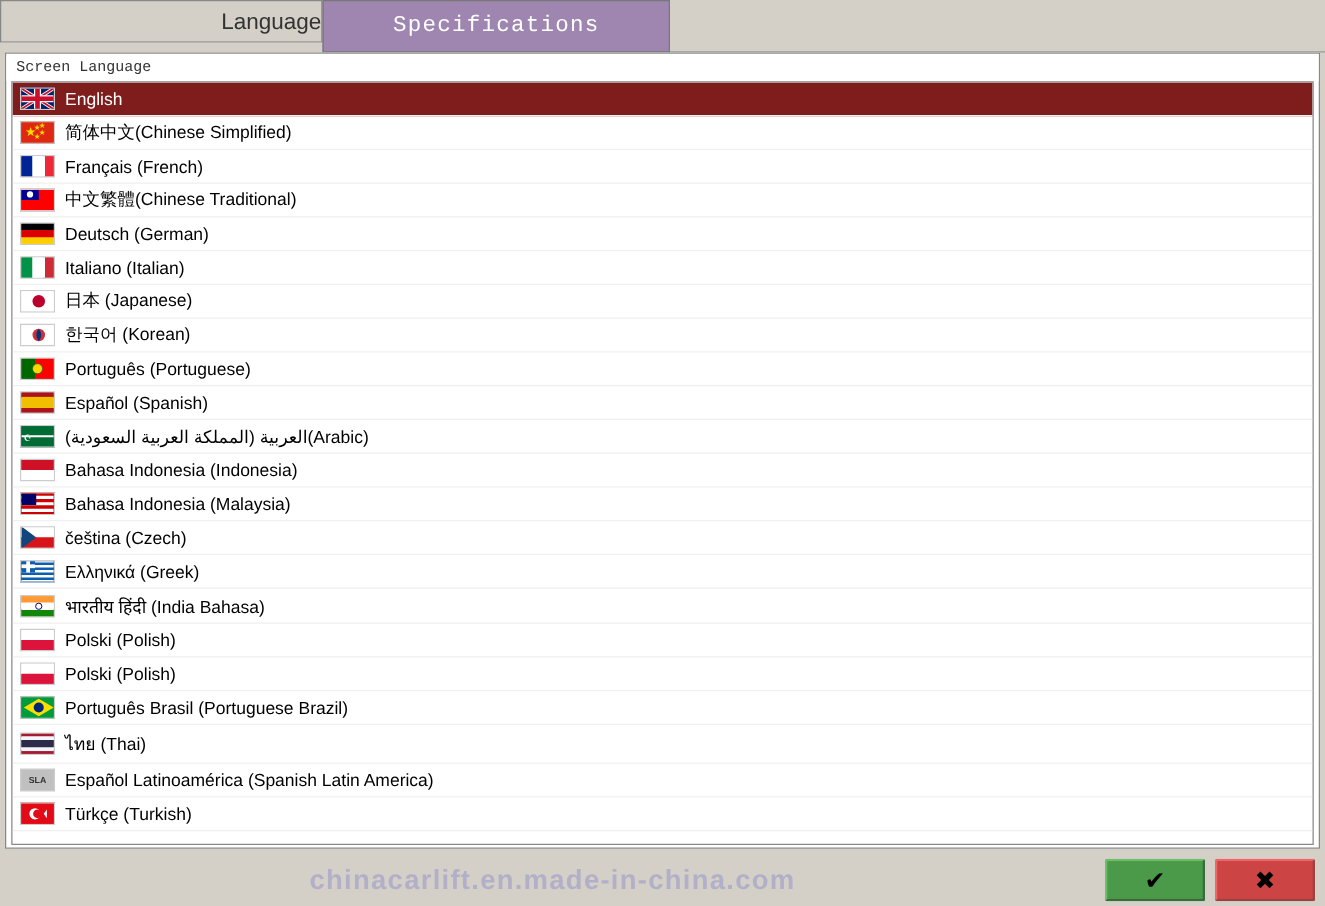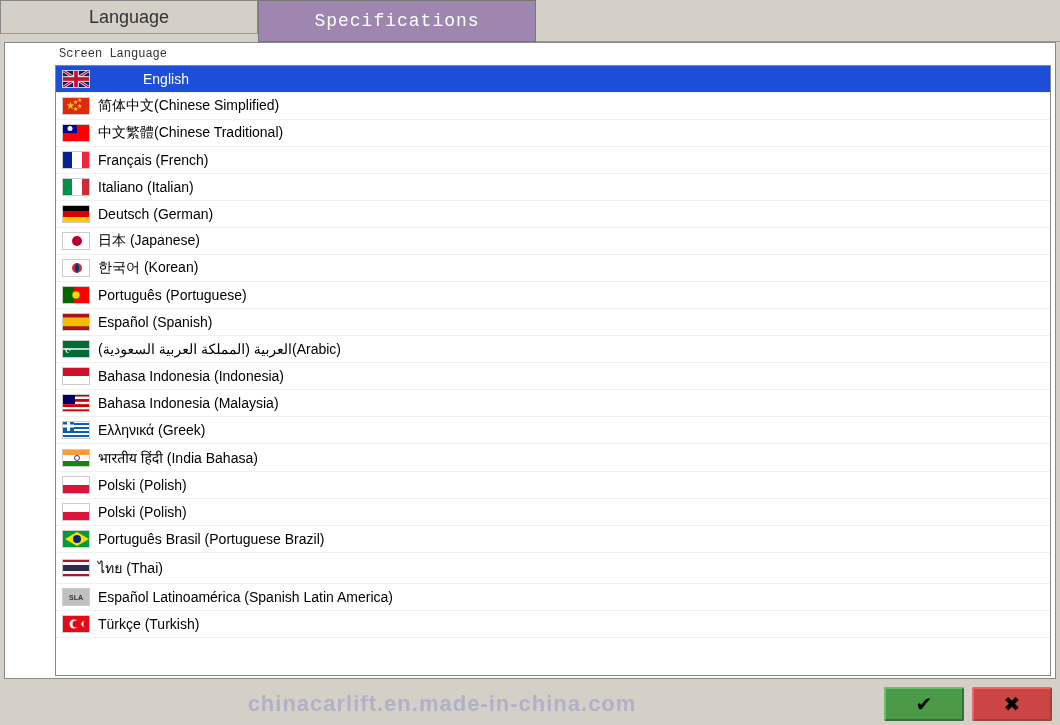--- a/index.html
+++ b/index.html
@@ -29,21 +29,21 @@
       background: #d4d0c8;
     }
 
     .tab-language {
       width: 258px;
       height: 34px;
       background: #d4d0c8;
       border: 1px solid #888;
       display: flex;
       align-items: center;
-      justify-content: center;
+      justify-content: flex-end;
       font-size: 18px;
       font-family: Arial, sans-serif;
       color: #333;
       cursor: pointer;
       border-bottom: 1px solid #999;
     }
 
     .tab-specifications {
       width: 278px;
       height: 42px;
@@ -67,21 +67,20 @@
 
     
     .content-area {
       flex: 1;
       background: #fff;
       margin: 0 4px 4px 4px;
       display: flex;
       flex-direction: column;
       border: 1px solid #888;
       overflow: hidden;
-      padding-left: 46px;
     }
 
     .screen-language-label {
       padding: 4px 8px;
       font-size: 12px;
       font-family: 'Courier New', monospace;
       color: #333;
       background: #fff;
     }
 
@@ -96,23 +95,22 @@
     .language-item {
       display: flex;
       align-items: center;
       padding: 4px 6px;
       cursor: pointer;
       min-height: 26px;
       border-bottom: 1px solid #f0f0f0;
     }
 
     .language-item.selected {
-      background: #1d4ed8;
+      background: #7f1d1d;
       color: #fff;
-      gap: 45px;
     }
 
     .flag {
       width: 28px;
       height: 18px;
       margin-right: 8px;
       display: inline-flex;
       align-items: center;
       justify-content: center;
       flex-shrink: 0;
@@ -264,58 +262,58 @@
               <text x="3" y="12" fill="#FFDE00" font-size="10">★</text>
               <text x="10" y="7" fill="#FFDE00" font-size="6">★</text>
               <text x="14" y="5" fill="#FFDE00" font-size="6">★</text>
               <text x="14" y="11" fill="#FFDE00" font-size="6">★</text>
               <text x="10" y="14" fill="#FFDE00" font-size="6">★</text>
             </svg>
           </span>
           <span class="lang-name">简体中文(Chinese Simplified)</span>
         </div>
         <div class="language-item">
+          <span class="flag flag-fr">
+            <svg width="28" height="18">
+              <rect width="9" height="18" fill="#002395"></rect>
+              <rect x="9" width="10" height="18" fill="#fff"></rect>
+              <rect x="19" width="9" height="18" fill="#ED2939"></rect>
+            </svg>
+          </span>
+          <span class="lang-name">Français (French)</span>
+        </div>
+        <div class="language-item">
           <span class="flag flag-tw">
             <svg width="28" height="18">
               <rect width="28" height="18" fill="#FE0000"></rect>
               <rect width="14" height="9" fill="#000095"></rect>
               <circle cx="7" cy="4.5" r="2.5" fill="#fff"></circle>
             </svg>
           </span>
           <span class="lang-name">中文繁體(Chinese Traditional)</span>
         </div>
         <div class="language-item">
-          <span class="flag flag-fr">
-            <svg width="28" height="18">
-              <rect width="9" height="18" fill="#002395"></rect>
-              <rect x="9" width="10" height="18" fill="#fff"></rect>
-              <rect x="19" width="9" height="18" fill="#ED2939"></rect>
-            </svg>
-          </span>
-          <span class="lang-name">Français (French)</span>
+          <span class="flag flag-de">
+            <svg width="28" height="18">
+              <rect width="28" height="6" fill="#000"></rect>
+              <rect y="6" width="28" height="6" fill="#DD0000"></rect>
+              <rect y="12" width="28" height="6" fill="#FFCE00"></rect>
+            </svg>
+          </span>
+          <span class="lang-name">Deutsch (German)</span>
         </div>
         <div class="language-item">
           <span class="flag flag-it">
             <svg width="28" height="18">
               <rect width="9" height="18" fill="#009246"></rect>
               <rect x="9" width="10" height="18" fill="#fff"></rect>
               <rect x="19" width="9" height="18" fill="#CE2B37"></rect>
             </svg>
           </span>
           <span class="lang-name">Italiano (Italian)</span>
-        </div>
-        <div class="language-item">
-          <span class="flag flag-de">
-            <svg width="28" height="18">
-              <rect width="28" height="6" fill="#000"></rect>
-              <rect y="6" width="28" height="6" fill="#DD0000"></rect>
-              <rect y="12" width="28" height="6" fill="#FFCE00"></rect>
-            </svg>
-          </span>
-          <span class="lang-name">Deutsch (German)</span>
         </div>
         <div class="language-item">
           <span class="flag flag-jp">
             <svg width="28" height="18">
               <rect width="28" height="18" fill="#fff"></rect>
               <circle cx="14" cy="9" r="5" fill="#BC002D"></circle>
             </svg>
           </span>
           <span class="lang-name">日本 (Japanese)</span>
         </div>
@@ -376,20 +374,30 @@
               <rect y="2.6" width="28" height="2.6" fill="#fff"></rect>
               <rect y="5.2" width="28" height="2.6" fill="#CC0001"></rect>
               <rect y="7.8" width="28" height="2.6" fill="#fff"></rect>
               <rect y="10.4" width="28" height="2.6" fill="#CC0001"></rect>
               <rect y="13" width="28" height="2.6" fill="#fff"></rect>
               <rect y="15.6" width="28" height="2.4" fill="#CC0001"></rect>
               <rect width="12" height="10" fill="#010066"></rect>
             </svg>
           </span>
           <span class="lang-name">Bahasa Indonesia (Malaysia)</span>
+        </div>
+        <div class="language-item">
+          <span class="flag flag-cz">
+            <svg width="28" height="18">
+              <rect width="28" height="9" fill="#fff"></rect>
+              <rect y="9" width="28" height="9" fill="#D7141A"></rect>
+              <polygon points="0,0 12,9 0,18" fill="#11457E"></polygon>
+            </svg>
+          </span>
+          <span class="lang-name">čeština (Czech)</span>
         </div>
         <div class="language-item">
           <span class="flag flag-gr">
             <svg width="28" height="18">
               <rect width="28" height="18" fill="#0D5EAF"></rect>
               <rect y="0" width="28" height="2" fill="#fff"></rect>
               <rect y="4" width="28" height="2" fill="#fff"></rect>
               <rect y="8" width="28" height="2" fill="#fff"></rect>
               <rect y="12" width="28" height="2" fill="#fff"></rect>
               <rect y="16" width="28" height="2" fill="#fff"></rect>

